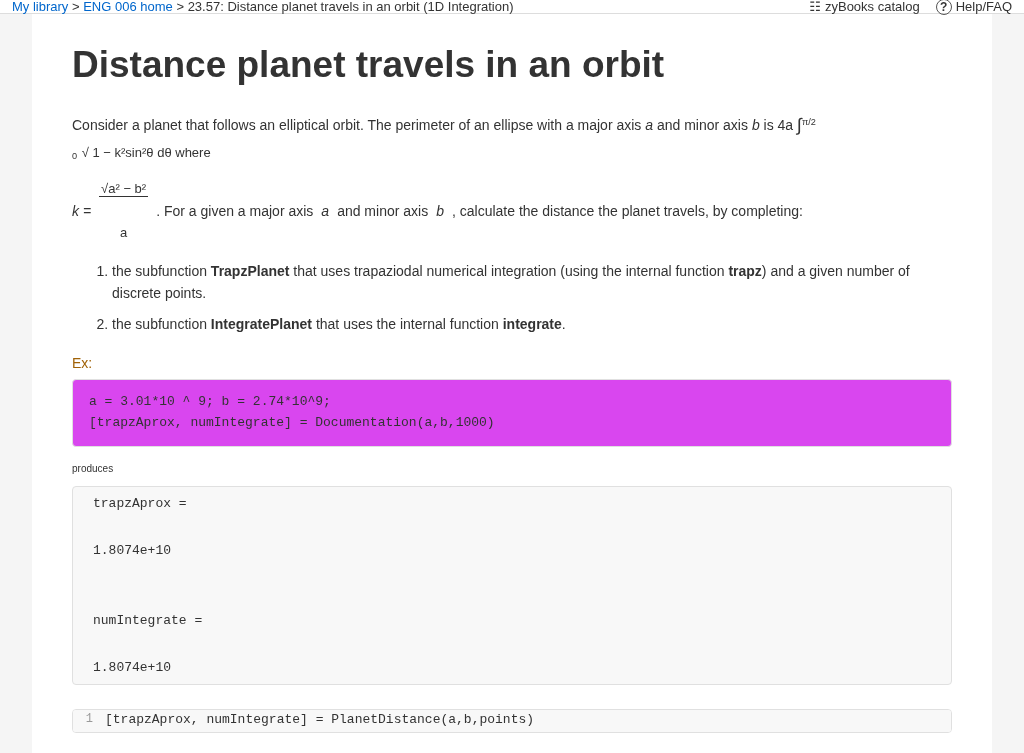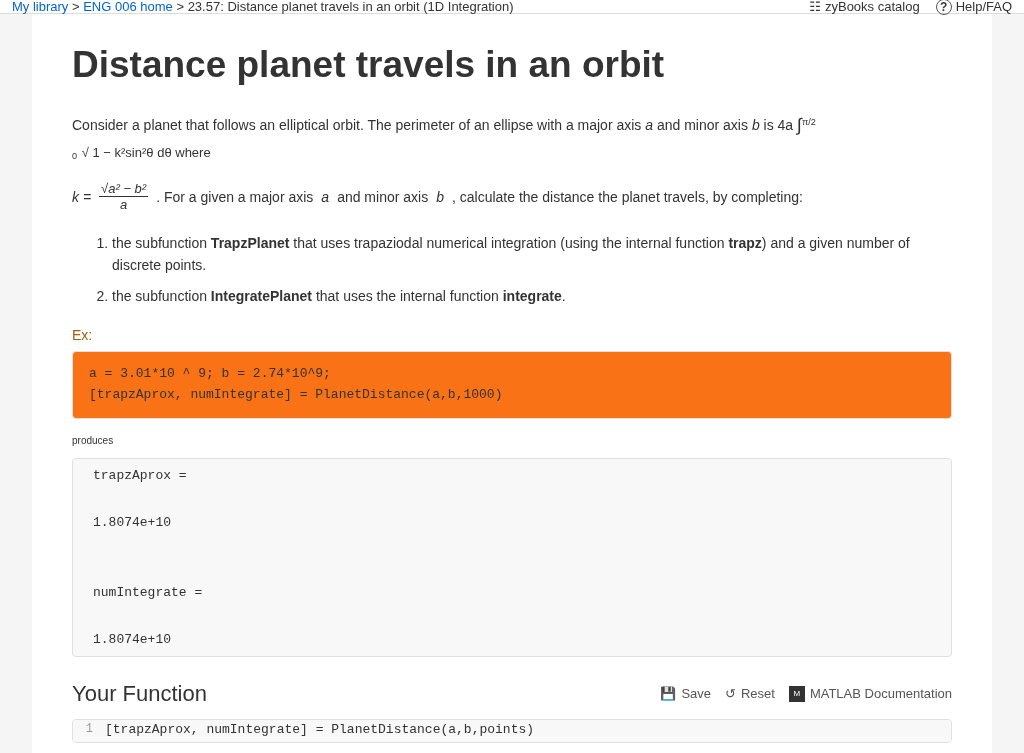--- a/index.html
+++ b/index.html
@@ -73,21 +73,21 @@
       display: flex;
       align-items: center;
       gap: 8px;
     }
 
     .fraction {
       display: inline-flex;
       flex-direction: column;
       align-items: center;
       vertical-align: middle;
-      font-style: italic;
+      gap: 28px;
     }
     .fraction .numerator {
       border-bottom: 1px solid #333;
       padding: 0 2px;
       font-size: 13px;
     }
     .fraction .denominator {
       padding: 0 2px;
       font-size: 13px;
     }
@@ -101,21 +101,21 @@
       line-height: 1.6;
     }
 
     .example-label {
       font-size: 14px;
       margin-bottom: 8px;
       color: #a16207;
     }
 
     .code-block {
-      background: #f97316;
+      background: #d946ef;
       border: 1px solid #e0e0e0;
       border-radius: 4px;
       padding: 12px 16px;
       font-family: 'Courier New', monospace;
       font-size: 13px;
       color: #333;
       margin-bottom: 16px;
       line-height: 1.6;
     }
 
@@ -270,52 +270,35 @@
       <span>the subfunction </span><strong>TrapzPlanet</strong><span> that uses trapaziodal numerical integration (using the internal function </span><strong>trapz</strong><span>) and a given number of discrete points.</span>
     </li>
     <li>
       <span>the subfunction </span><strong>IntegratePlanet</strong><span> that uses the internal function </span><strong>integrate</strong><span>.</span>
     </li>
   </ol>
 
   <div class="example-label">Ex:</div>
   <div class="code-block">
     <div>a = 3.01*10 ^ 9; b = 2.74*10^9;</div>
-    <div>[trapzAprox, numIntegrate] = PlanetDistance(a,b,1000)</div>
+    <div>[trapzAprox, numIntegrate] = Documentation(a,b,1000)</div>
   </div>
 
   <div class="produces-label">produces</div>
   <div class="output-block">
     <div>trapzAprox =</div>
     <div>&nbsp;</div>
     <div>    1.8074e+10</div>
     <div>&nbsp;</div>
     <div>&nbsp;</div>
     <div>numIntegrate =</div>
     <div>&nbsp;</div>
     <div>    1.8074e+10</div>
   </div>
 
-  <div class="your-function-header">
-    <h2 class="your-function-title">Your Function</h2>
-    <div class="toolbar-btns">
-      <button class="toolbar-btn">
-        <span style="font-size:13px;">💾</span>
-        <span>Save</span>
-      </button>
-      <button class="toolbar-btn">
-        <span style="font-size:13px;">↺</span>
-        <span>Reset</span>
-      </button>
-      <button class="toolbar-btn">
-        <span class="matlab-icon">M</span>
-        <span>MATLAB Documentation</span>
-      </button>
-    </div>
-  </div>
 
   <div class="code-editor">
     <div class="code-line">
       <span class="line-num">1</span>
       <span class="line-code"> [trapzAprox, numIntegrate] = PlanetDistance(a,b,points)</span>
     </div>
 
   </div>
 
 </div>

